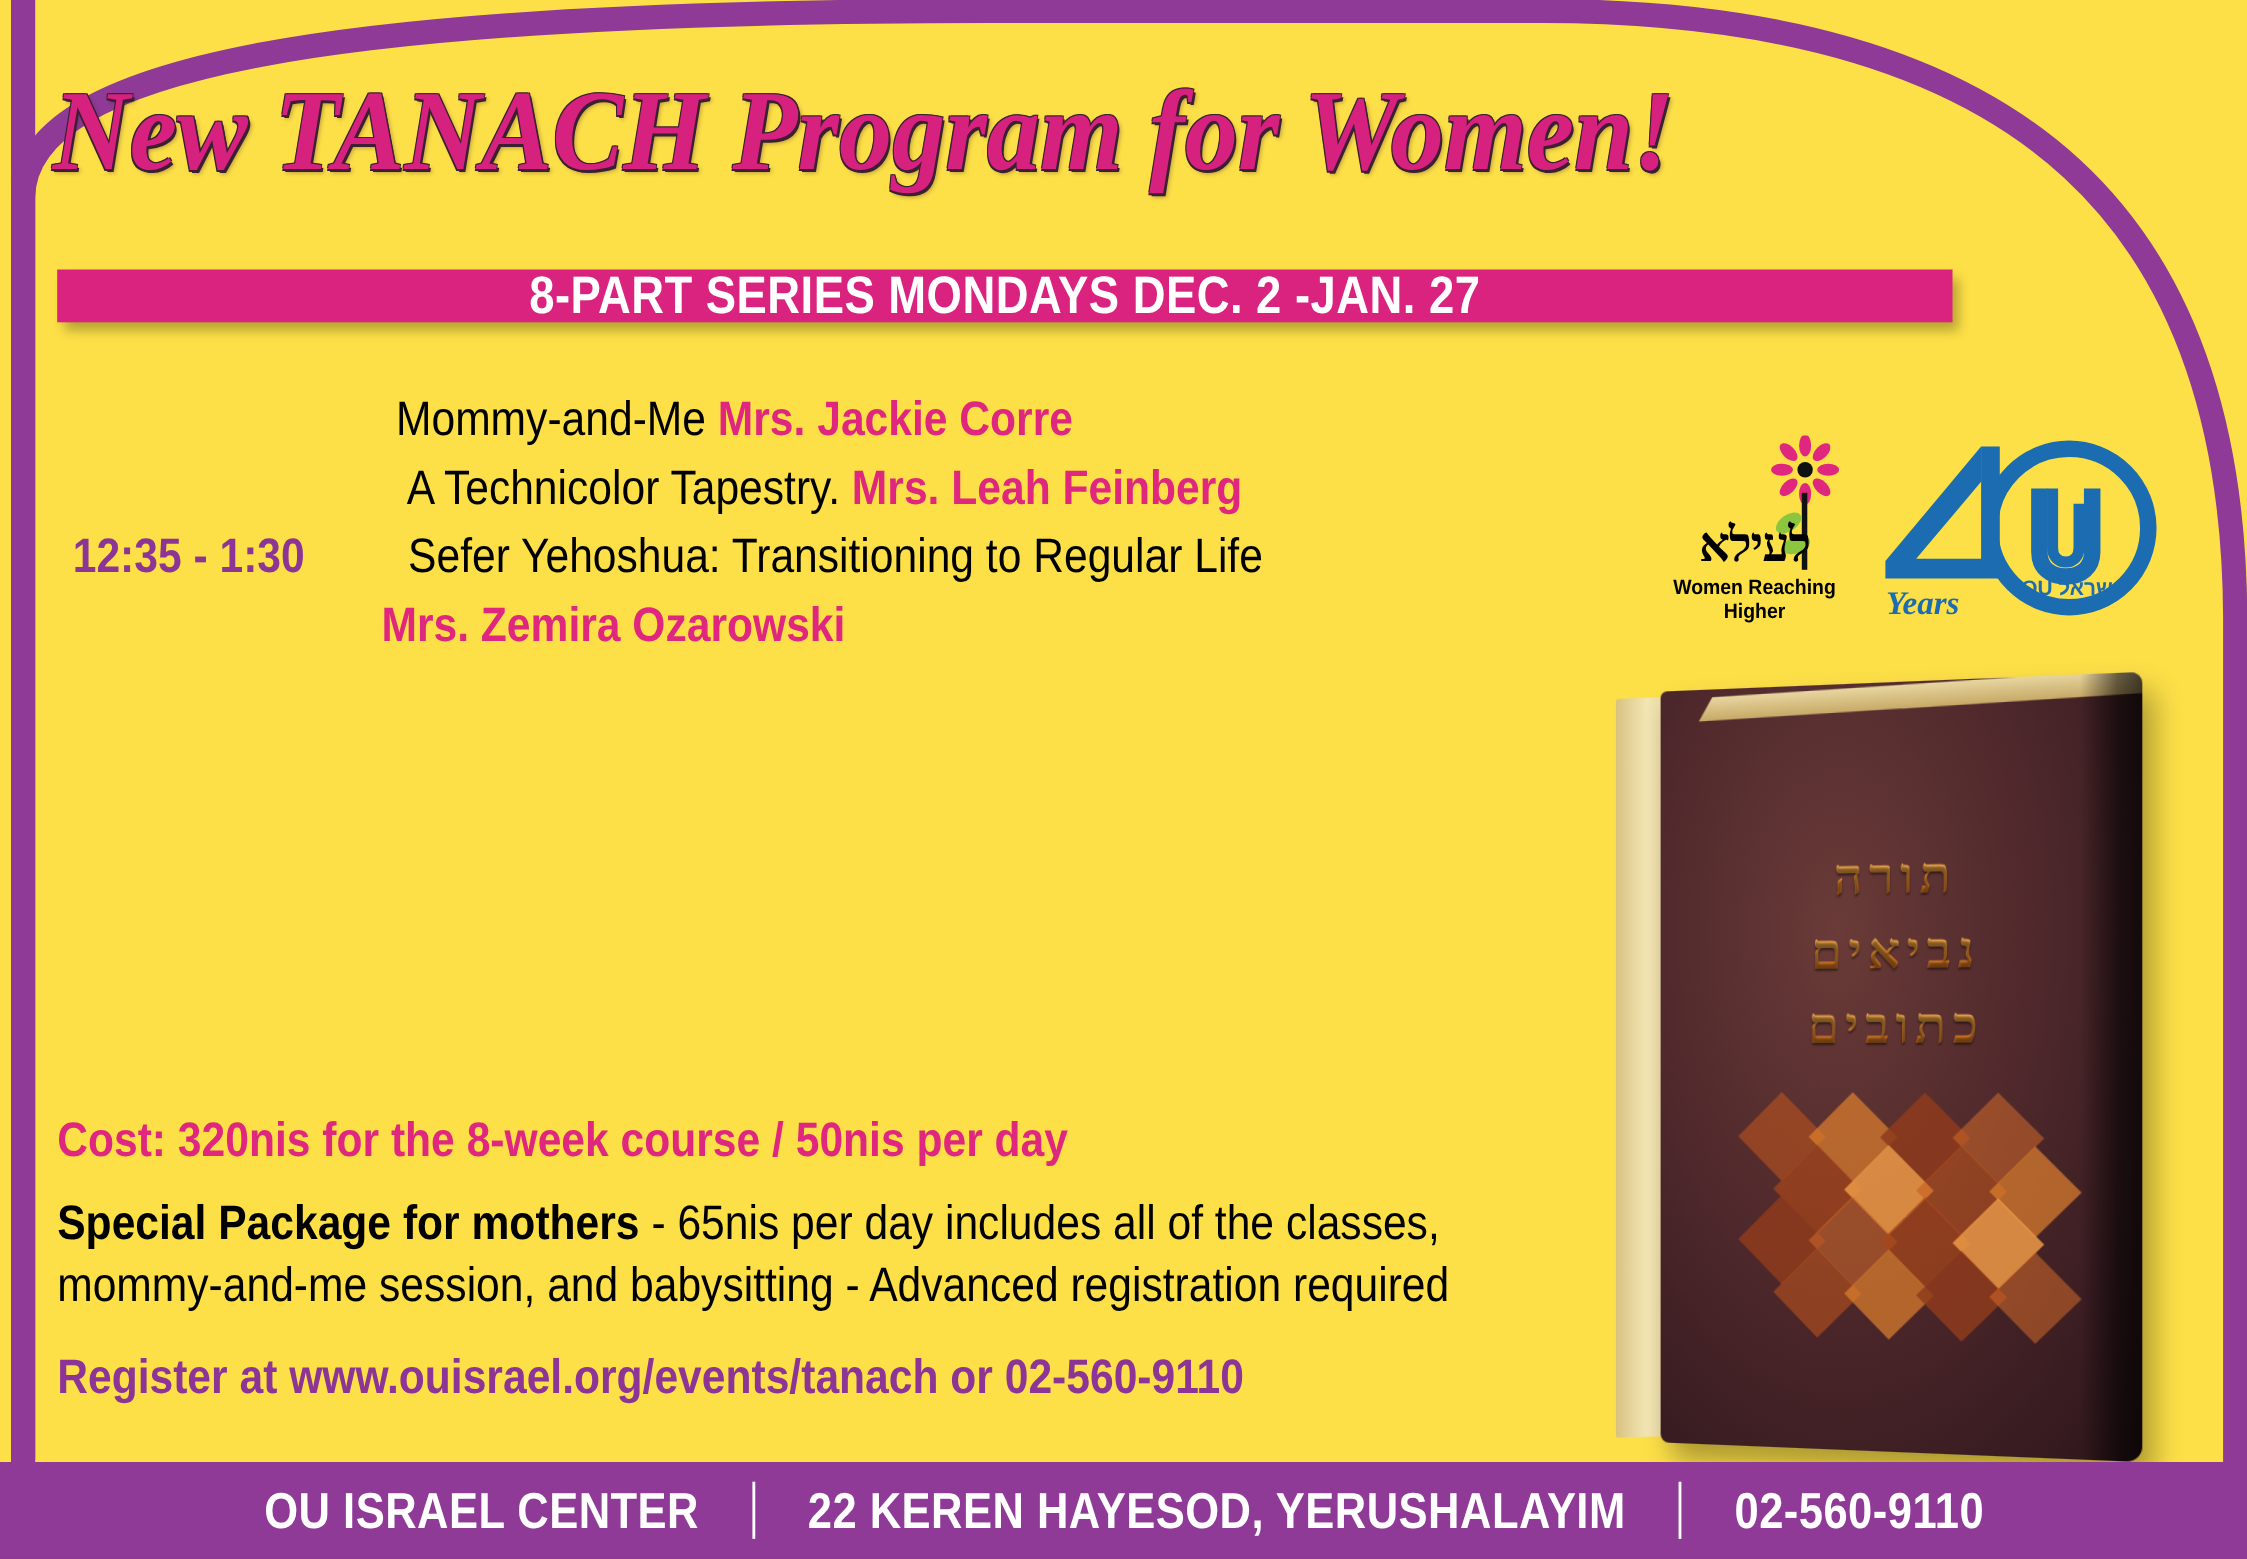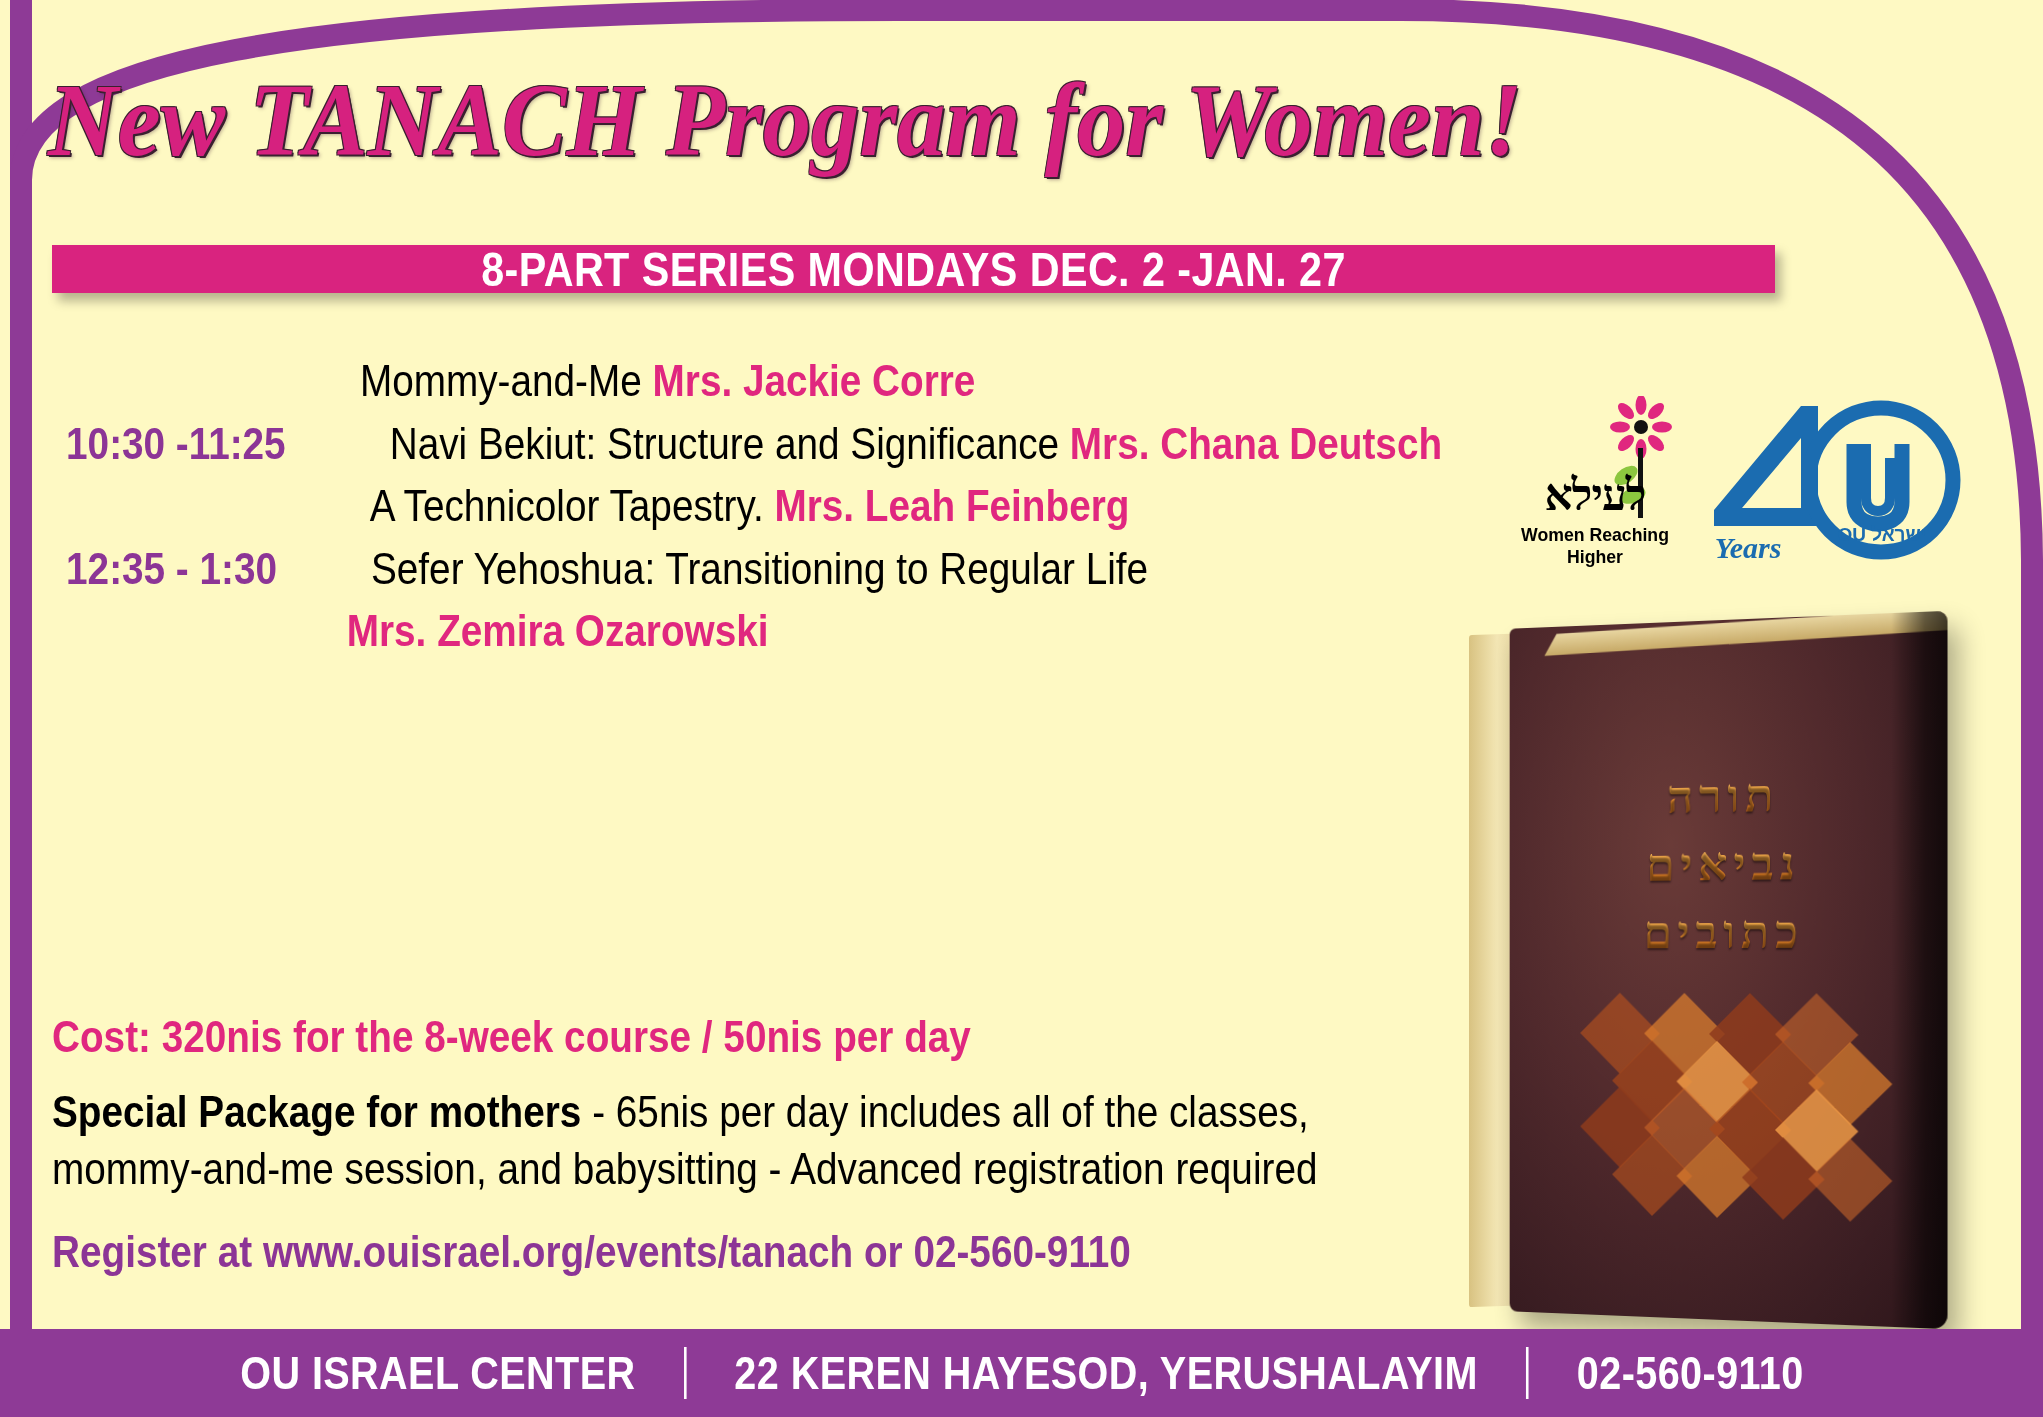--- a/index.html
+++ b/index.html
@@ -9,21 +9,21 @@
     height: 1417px;
     background: #ffffff;
     font-family: "Liberation Sans", sans-serif;
     overflow: hidden;
     position: relative;
   }
 
   #flyer {
     position: absolute;
     inset: 0;
-    background: #fef9c3;
+    background: #fde047;
     overflow: hidden;
   }
 
   
   .frame-left {
     position: absolute;
     left: 10px; top: 0; bottom: 90px;
     width: 22px;
     background: #8E3A96;
   }
@@ -333,24 +333,20 @@
   </div>
 
   <div class="schedule">
 
 
     <div class="row">
       <span class="time"></span>
       <span class="desc"><span class="plain">Mommy-and-Me </span><span class="speaker">Mrs. Jackie Corre</span><span class="plain"></span></span>
     </div>
 
-    <div class="row">
-      <span class="time">10:30 -11:25</span>
-      <span class="desc"><span class="plain">Navi Bekiut: Structure and Significance </span><span class="speaker">Mrs. Chana Deutsch</span><span class="plain"></span></span>
-    </div>
 
 
 
     <div class="row">
       <span class="time"></span>
       <span class="desc"><span class="plain">A Technicolor Tapestry. </span><span class="speaker">Mrs. Leah Feinberg</span><span class="plain"></span></span>
     </div>
 
     <div class="row">
       <span class="time">12:35 - 1:30</span>

